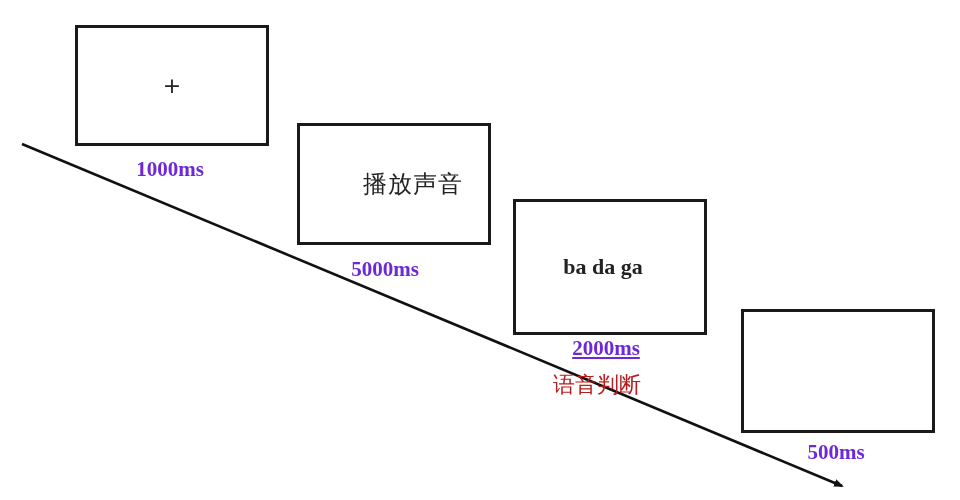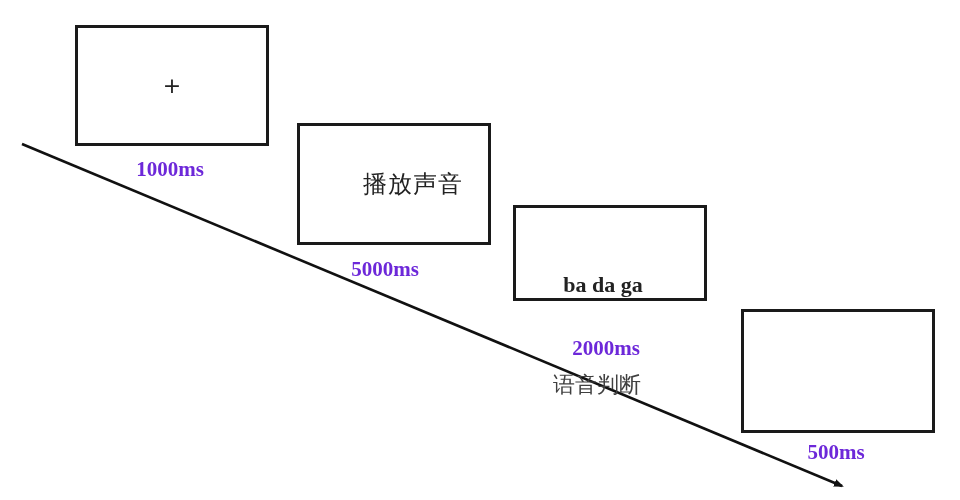--- a/index.html
+++ b/index.html
@@ -3,21 +3,21 @@
 <meta charset="utf-8">
 <style>
   html, body { margin: 0; padding: 0; background: #ffffff; }
   body { width: 960px; height: 500px; position: relative; overflow: hidden; font-family: "Liberation Serif", serif; }
   .frame { position: absolute; border: 3px solid #1a1a1a; box-sizing: border-box; background: #fff; display: flex; align-items: center; justify-content: center; }
   .frame-text { color: #222; }
   .fix { font-size: 22px; font-weight: normal; font-family: "DejaVu Sans", sans-serif; }
   .cn { font-size: 24px; font-family: "DejaVu Sans", sans-serif; font-weight: normal; letter-spacing: 1px; margin-left: 38px; }
   .syll { font-size: 22px; font-weight: bold; font-family: "Liberation Serif", serif; }
   .dur { position: absolute; font-weight: bold; font-size: 21px; color: #6d28d9; font-family: "Liberation Serif", serif; text-align: center; }
-  .task { position: absolute; font-size: 22px; color: #404040; font-family: Liberation Mono, monospace; }
+  .task { position: absolute; font-size: 22px; color: #b91c1c; font-family: Liberation Mono, monospace; }
   svg.timeline { position: absolute; left: 0; top: 0; }
 </style>
 </head>
 <body>
 
 <svg class="timeline" width="960" height="500">
   <defs>
     <marker id="ah" markerWidth="10" markerHeight="8" refX="8" refY="4" orient="auto" markerUnits="userSpaceOnUse">
       <path d="M0,0 L10,4 L0,8 Z" fill="#111"></path>
     </marker>
@@ -28,22 +28,22 @@
 <div class="frame" style="left:75px; top:25px; width:194px; height:121px;">
   <span class="frame-text fix">+</span>
 </div>
 <div class="dur" style="left:110px; top:157px; width:120px;">1000ms</div>
 
 <div class="frame" style="left:297px; top:123px; width:194px; height:122px;">
   <span class="frame-text cn">播放声音</span>
 </div>
 <div class="dur" style="left:325px; top:257px; width:120px;">5000ms</div>
 
-<div class="frame" style="left:513px; top:205px; width:194px; height:96px;align-items:flex-end;">
+<div class="frame" style="left:513px; top:199px; width:194px; height:136px;">
   <span class="frame-text syll" style="margin-right:14px;">ba da ga</span>
 </div>
-<div class="dur" style="left:546px; top:336px; width:120px;">2000ms</div>
+<div class="dur" style="left:546px; top:336px; width:120px;text-decoration:underline;">2000ms</div>
 <div class="task" style="left:553px; top:370px;">语音判断</div>
 
 <div class="frame" style="left:741px; top:309px; width:194px; height:124px;">
   <span class="frame-text"></span>
 </div>
 <div class="dur" style="left:776px; top:440px; width:120px;">500ms</div>
 
 </body></html>

